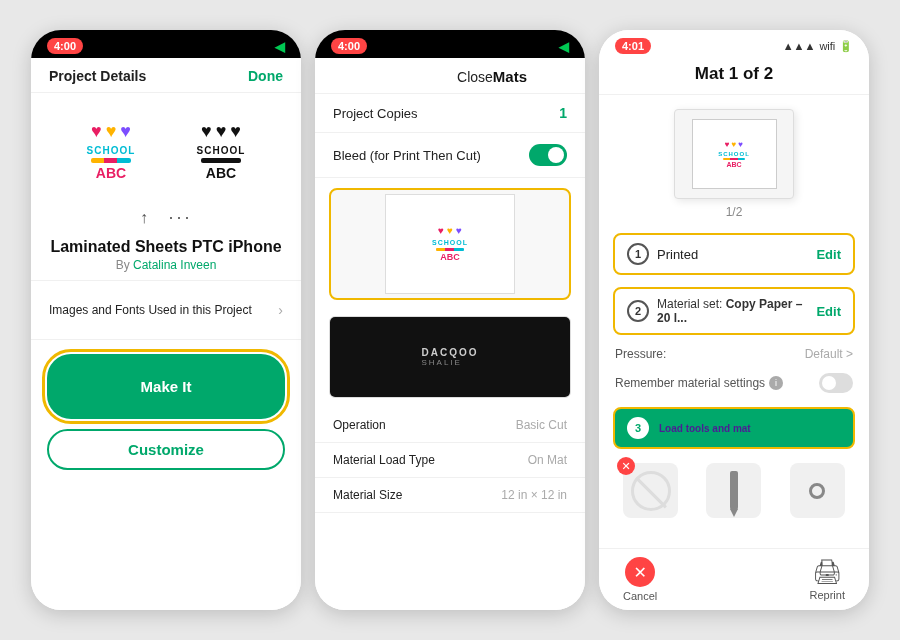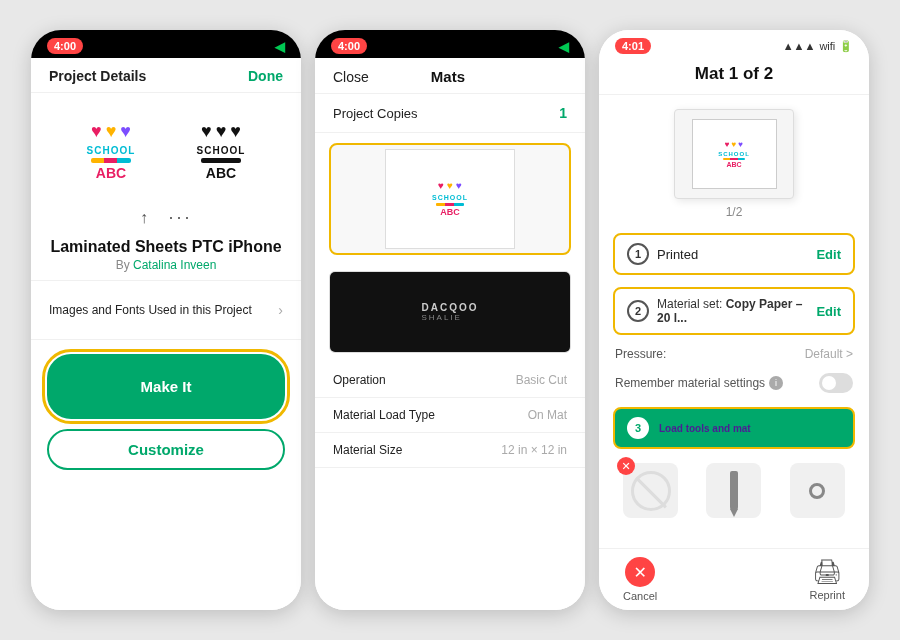--- a/index.html
+++ b/index.html
@@ -191,21 +191,21 @@
     
     .screen2-content {
       flex: 1;
       overflow: hidden;
       display: flex;
       flex-direction: column;
       background: #fff;
     }
     .screen2-header {
       display: flex;
-      justify-content: space-between;
+      justify-content: flex-end;
       align-items: center;
       padding: 10px 18px 8px;
       border-bottom: 1px solid #f0f0f0;
     }
     .s2-close { font-size: 14px; color: #222; }
     .s2-title { font-size: 15px; font-weight: 600; color: #111; }
     .s2-empty { width: 40px; }
     .s2-row {
       display: flex;
       justify-content: space-between;
@@ -647,20 +647,24 @@
     </div>
     <div class="screen2-content">
       <div class="screen2-header">
         <span class="s2-close">Close</span>
         <span class="s2-title">Mats</span>
         <span class="s2-empty"></span>
       </div>
       <div class="s2-row">
         <span class="s2-label">Project Copies</span>
         <span class="s2-value">1</span>
+      </div>
+      <div class="s2-row">
+        <span class="s2-label">Bleed (for Print Then Cut)</span>
+        <div class="toggle-on"></div>
       </div>
 
       <div class="mat-preview-box">
         <div class="mat-preview-inner">
           <div class="mat-preview-design">
             <div style="display:flex;gap:3px;justify-content:center;margin-bottom:2px;">
               <span style="color:#e91e63;font-size:10px;">♥</span>
               <span style="color:#ffb300;font-size:10px;">♥</span>
               <span style="color:#7c4dff;font-size:10px;">♥</span>
             </div>

